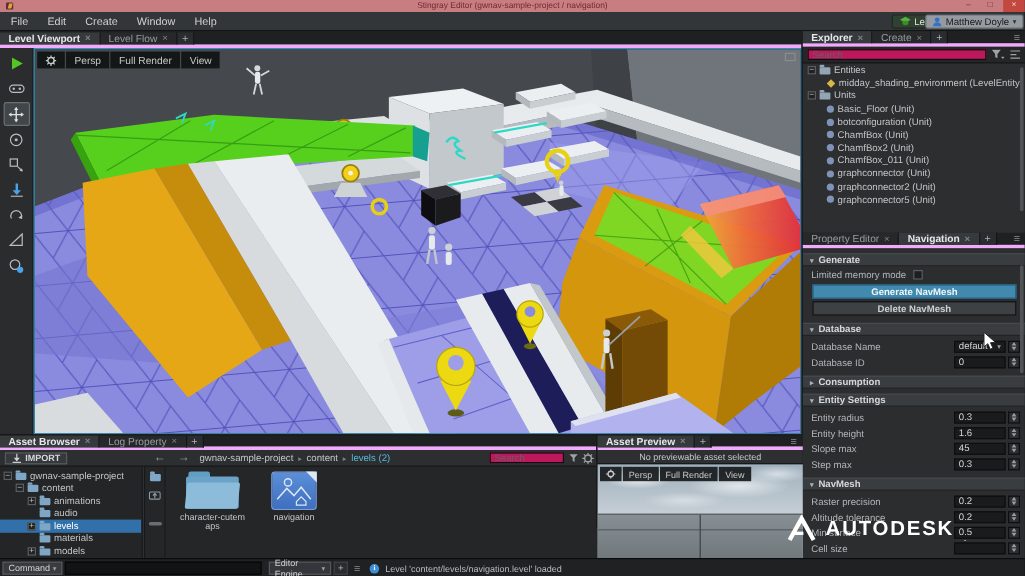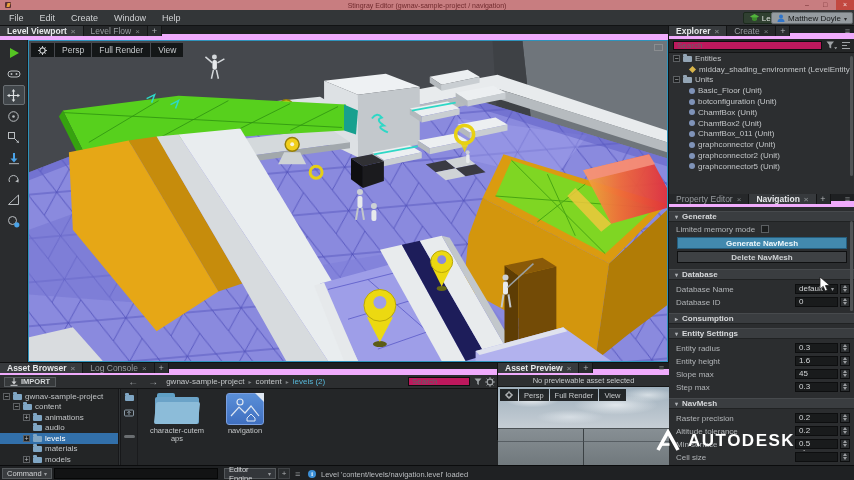--- a/index.html
+++ b/index.html
@@ -20,21 +20,21 @@
   .menubar{position:absolute;left:0;top:10px;width:854px;height:16px;background:#333638;
     border-bottom:1px solid #121314;display:flex;align-items:center;gap:16px;padding-left:9px;}
   .menu-item{color:#cfd1d3;font-size:9px;}
   .learning-btn{position:absolute;right:54px;top:2px;height:12px;display:flex;align-items:center;gap:3px;
     padding:0 6px;background:#304031;border:1px solid #1c2a1d;border-radius:2px;color:#dfe3df;font-size:8px;}
   .user-btn{position:absolute;right:1px;top:2px;height:12px;display:flex;align-items:center;gap:3px;
     padding:0 5px;background:#959ba0;border:1px solid #6a7074;border-radius:2px;color:#17191a;font-size:8px;}
   .user-btn .dd{font-size:6px;color:#2c2e30;}
 
   
-  .tabs{position:absolute;display:flex;align-items:flex-start;background:#1e2022;border-bottom:6px solid #f0abfc;}
+  .tabs{position:absolute;display:flex;align-items:center;background:#1e2022;border-bottom:3px solid #f0abfc;}
   .tab{display:flex;align-items:center;gap:4px;padding:0 7px;color:#989ca0;background:#26282a;
     border-right:1px solid #141516;font-size:8.5px;white-space:nowrap;}
   .tab.active{background:#373a3d;color:#e6e8ea;font-weight:bold;}
   .tab .x{color:#7d8184;font-size:8px;}
   .tabplus{width:14px;display:flex;align-items:center;justify-content:center;color:#aeb1b4;
     background:#2a2d2f;border-right:1px solid #141516;font-size:9px;}
   .panelmenu{margin-left:auto;padding:0 5px;display:flex;align-items:center;color:#8b8f92;font-size:9px;}
 
   
   .sidetools{position:absolute;left:0;top:40px;width:28px;height:322px;background:#2a2c2e;
@@ -659,21 +659,21 @@
     <div class="vscroll" style="right:1px;top:195px;height:90px;"></div>
   </div>
 
   <div class="abrowser">
     <div class="tabs" style="left:0;top:0;width:497px;height:12px;">
       <div class="tab active">
         <span>Asset Browser</span>
         <span class="x">×</span>
       </div>
       <div class="tab">
-        <span>Log Console</span>
+        <span>Log Property</span>
         <span class="x">×</span>
       </div>
       <div class="tabplus">+</div>
     </div>
     <div class="ab-toolbar">
       <div class="import-btn">
         <svg width="8" height="8">
             <path d="M4 0 V4" stroke="#cfd2d4"></path>
             <polygon points="1.5,3.5 6.5,3.5 4,6.5" fill="#cfd2d4"></polygon>
             <rect x="0.5" y="6.8" width="7" height="1" fill="#cfd2d4"></rect>

